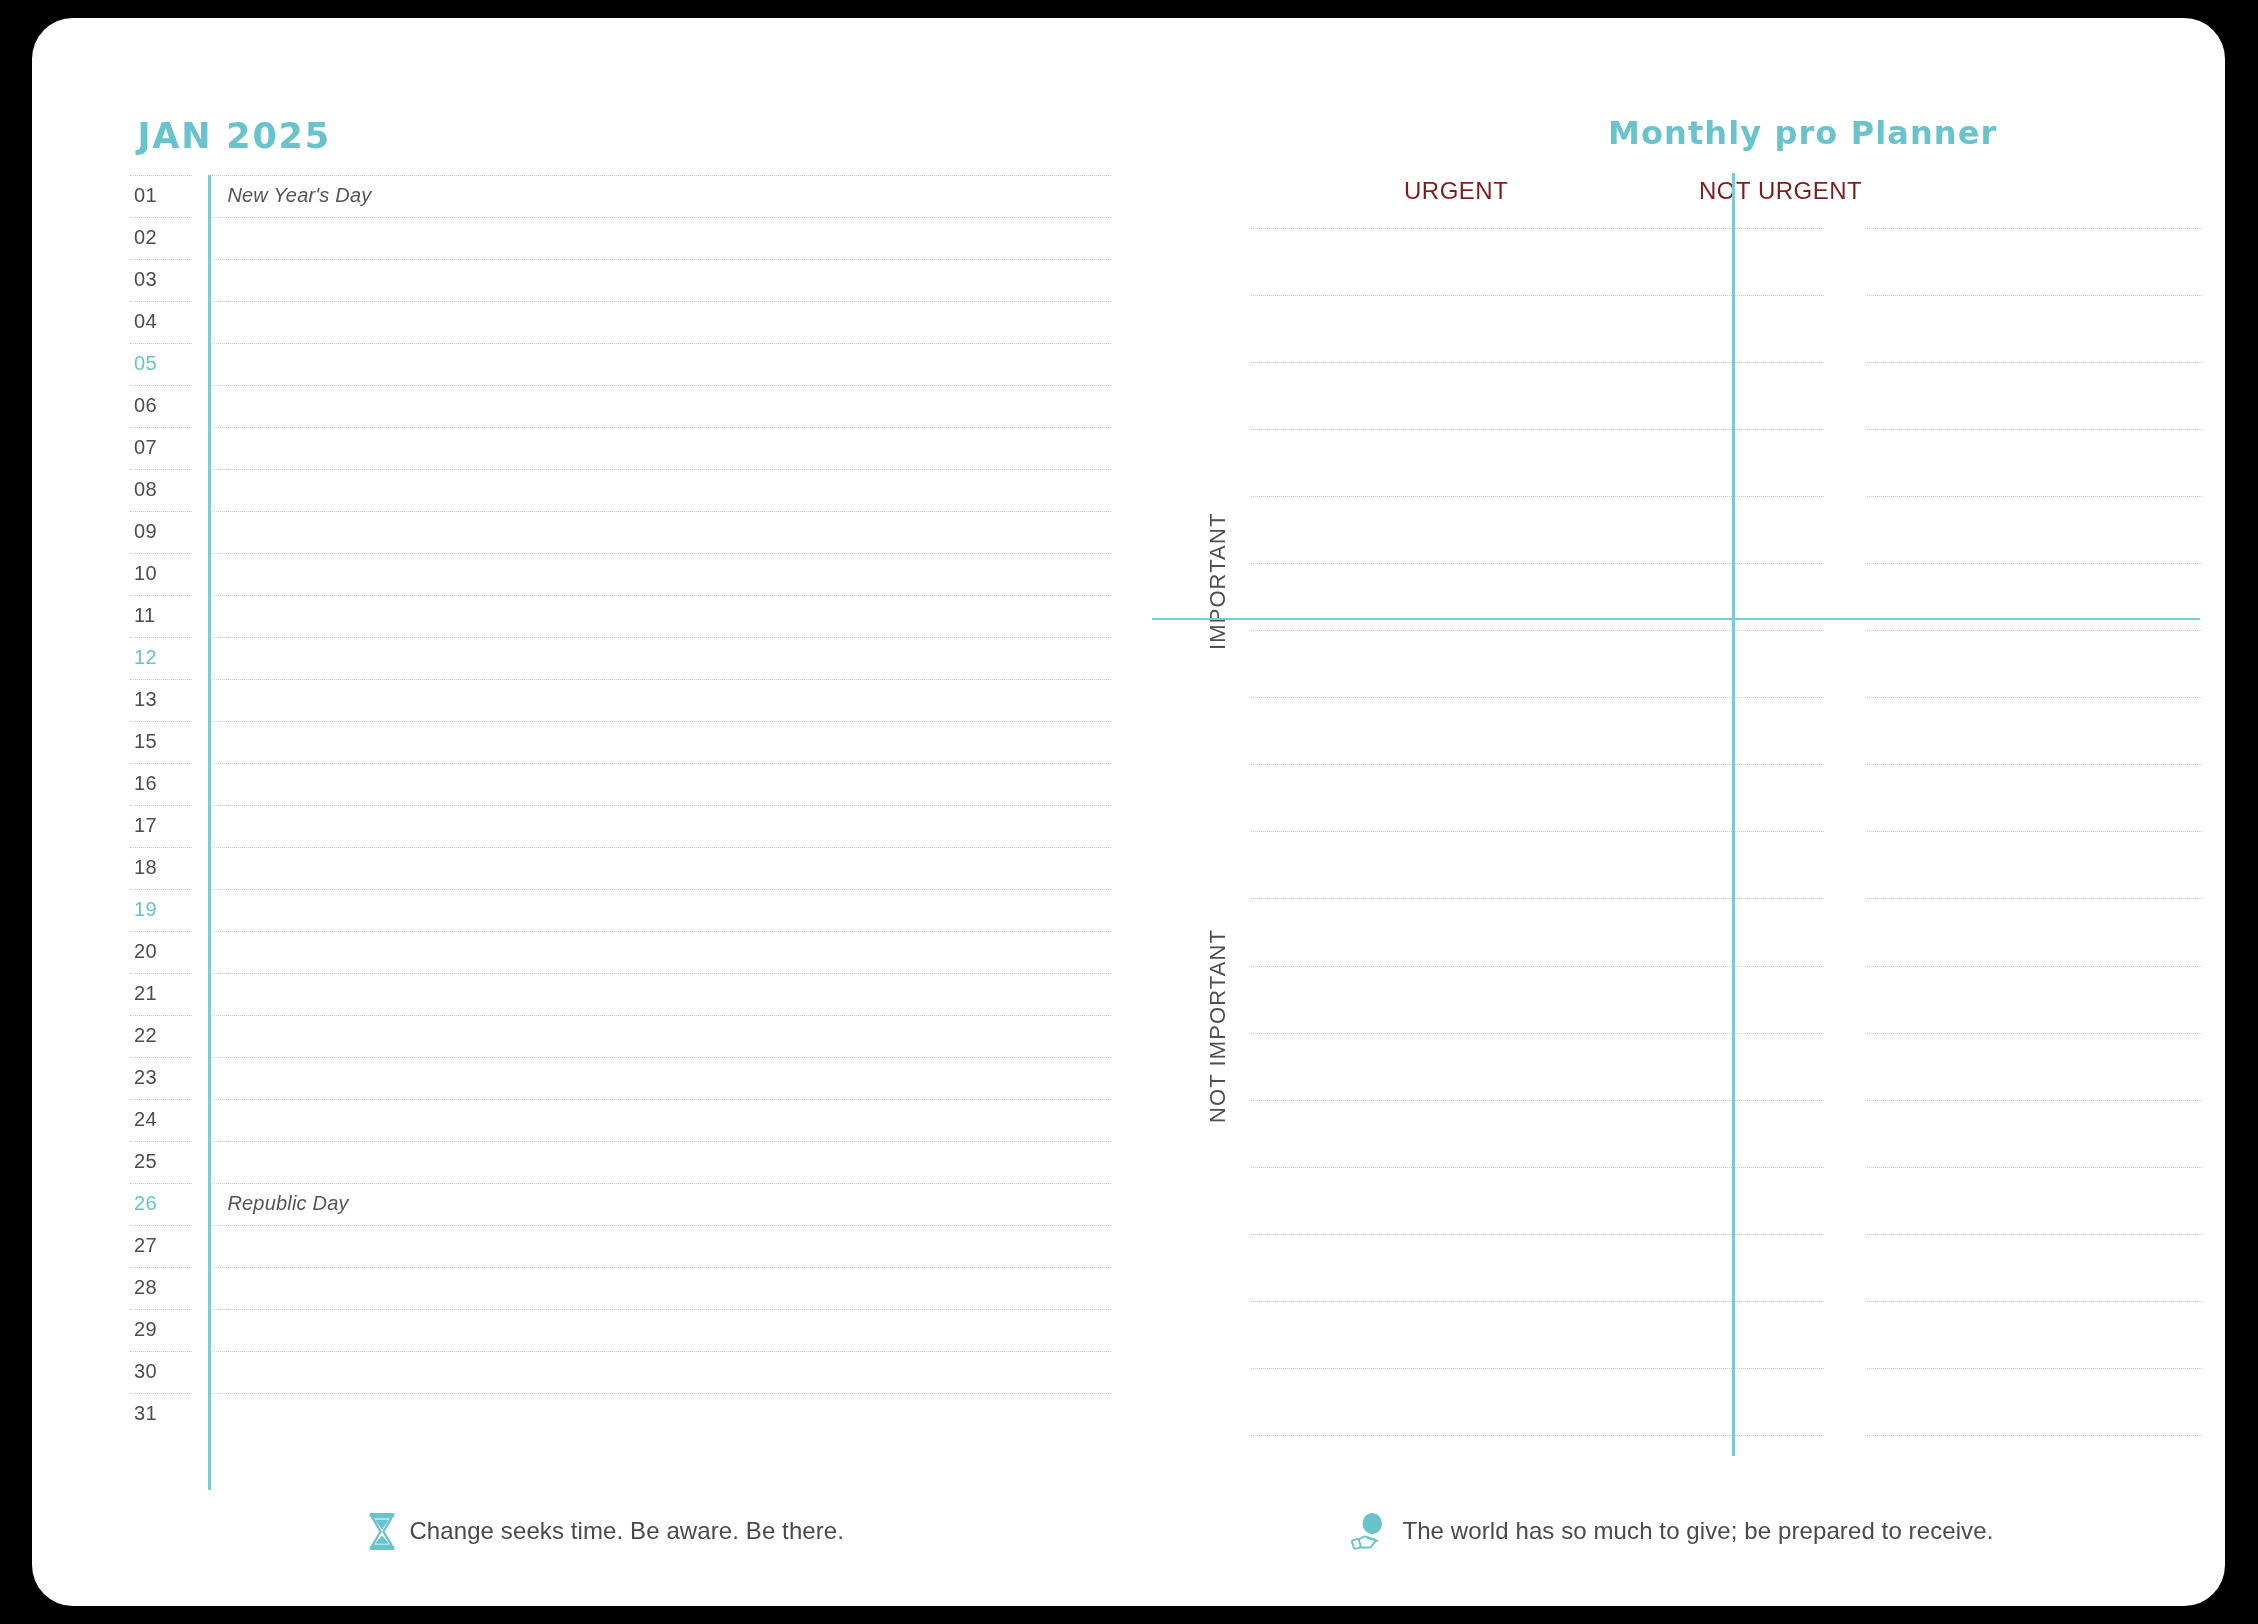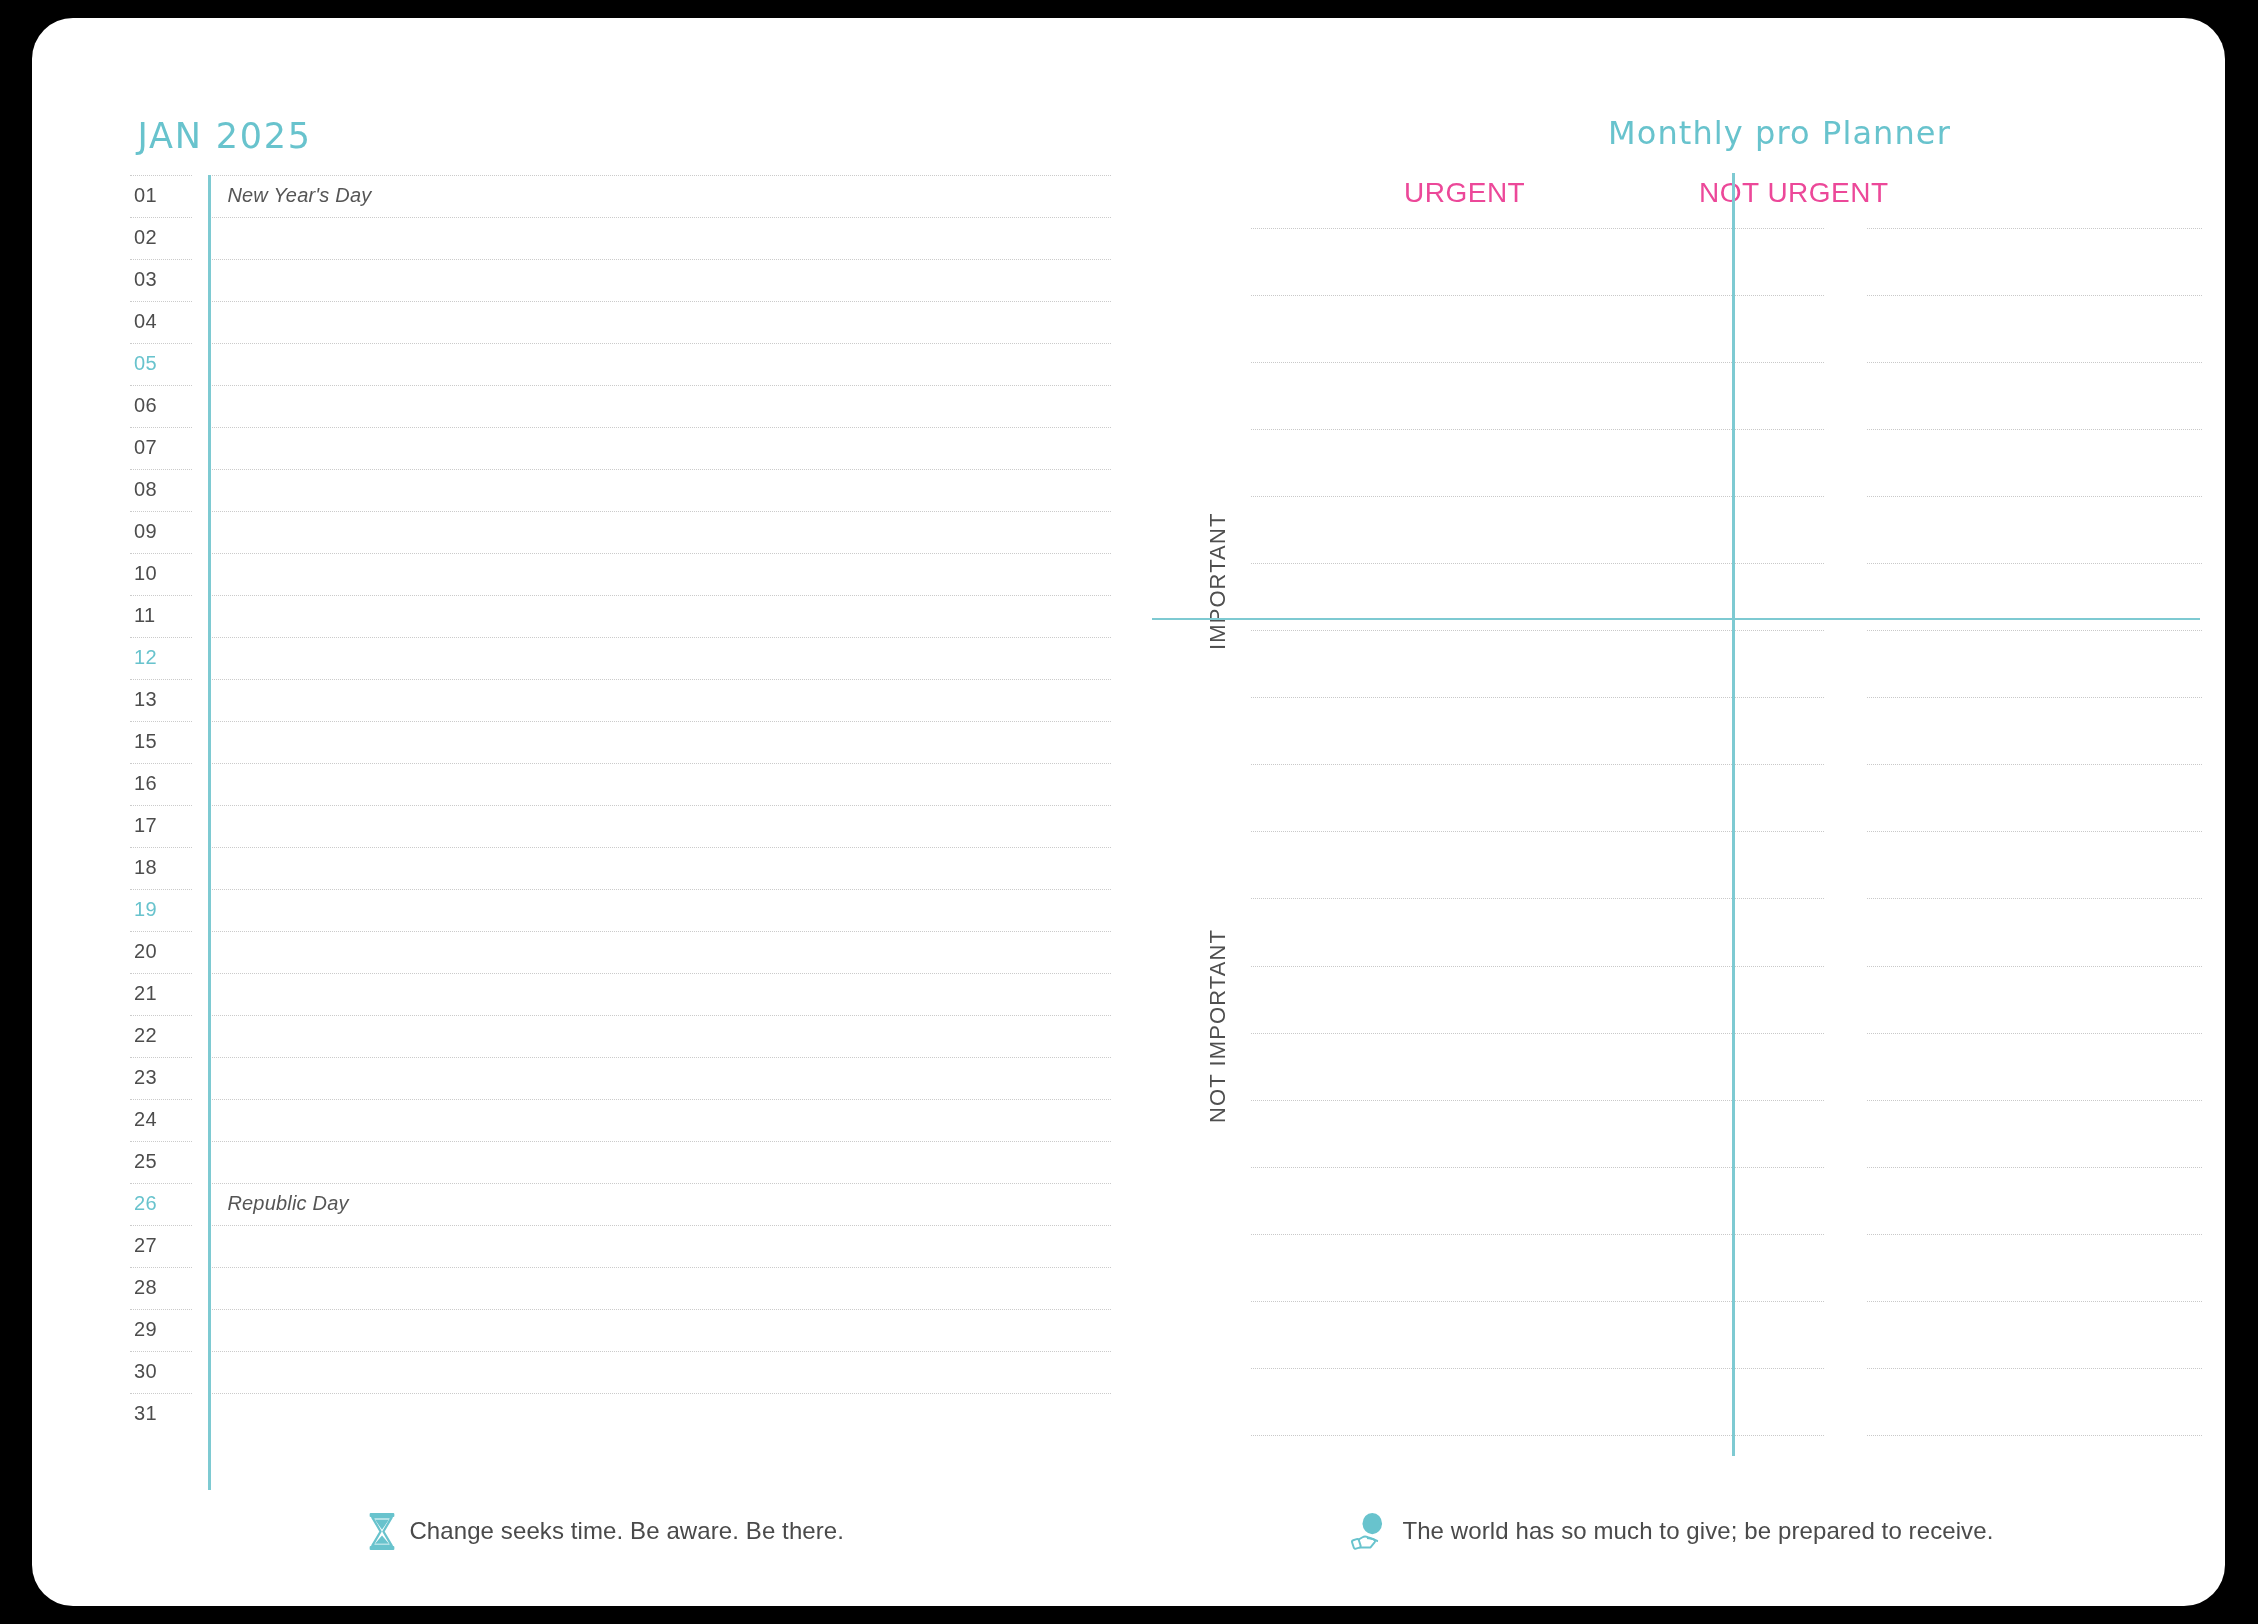--- a/index.html
+++ b/index.html
@@ -28,21 +28,21 @@
     left:32px; top:17.6px;
     width:2193px; height:1588px;
     background:var(--paper);
     border-radius:41px;
   }
 
   
   .script{
     font-family:"DejaVu Sans", sans-serif;
     color:var(--teal);
-    font-weight:400;
+    font-weight:700;
     letter-spacing:0.9px;
   }
 
   
   .left-page{
     position:absolute;
     left:79px; top:71px;
     width:1006px; height:1429px;
   }
   .month-title{
@@ -129,22 +129,22 @@
     margin-left:15px;
   }
   .col-heads{
     position:absolute;
     left:0; top:88px;
     width:100%;
     height:44px;
   }
   .col-head{
     position:absolute;
-    font-size:28px;
-    color:#ec4899;
+    font-size:24px;
+    color:#7f1d1d;
     letter-spacing:0.5px;
     font-weight:400;
   }
   .col-head.urgent{ left:234px; top:0; }
   .col-head.not-urgent{ left:529px; top:0; }
 
   .matrix{
     position:absolute;
     left:0; top:139px;
     width:1032px;

